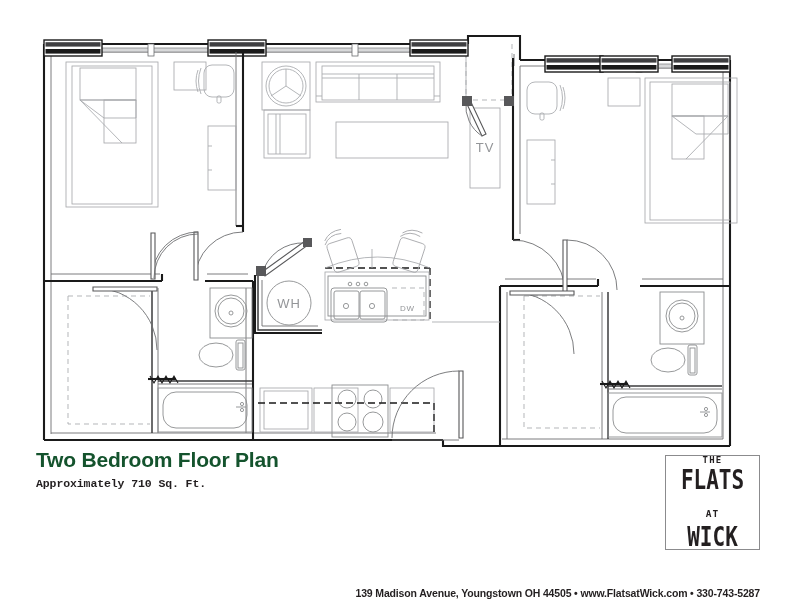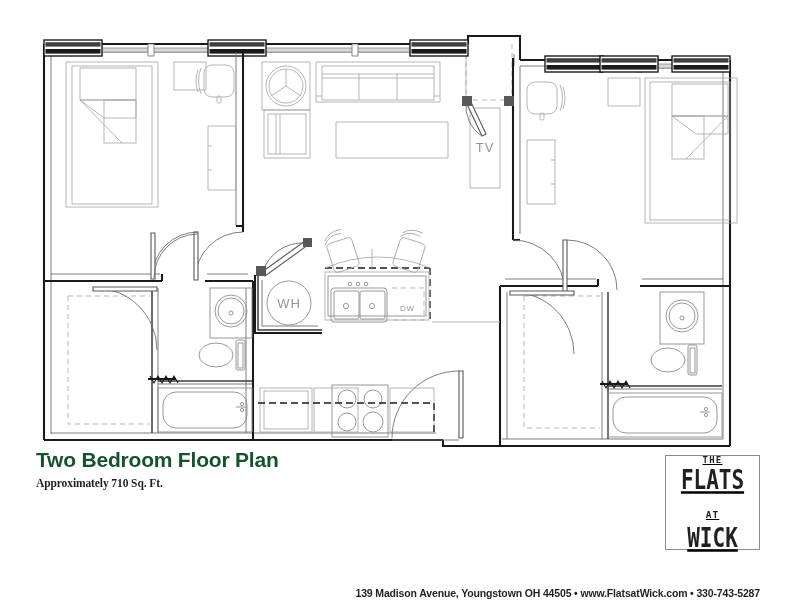--- a/index.html
+++ b/index.html
@@ -11,35 +11,35 @@
   #sheet{position:absolute;inset:0;background:#fff;}
   #plan{position:absolute;left:0;top:0;width:792px;height:612px;}
 
   .caption-block{position:absolute;left:36px;top:448px;}
   .plan-title{
     font-family:"Liberation Sans", sans-serif;
     font-size:21px;font-weight:700;color:#14532d;
     letter-spacing:-0.2px;line-height:1.1;white-space:nowrap;
   }
   .plan-sub{
-    font-family:Liberation Serif, serif;
+    font-family:Liberation Mono, monospace;
     font-size:11.5px;font-weight:700;color:#231f20;
     margin-top:6px;letter-spacing:-0.1px;white-space:nowrap;
   }
 
   .footer-line{
     position:absolute;left:0;top:587px;width:760px;text-align:right;
     font-family:"Liberation Sans", sans-serif;
     font-size:10.5px;font-weight:700;color:#231f20;letter-spacing:-0.15px;
   }
 
   .logo-box{
     position:absolute;left:665px;top:455px;width:93px;height:93px;
     border:1px solid #8b8b8d;background:#fff;
-    display:flex;flex-direction:column;align-items:center;justify-content:space-between;text-decoration:underline;
+    display:flex;flex-direction:column;align-items:center;justify-content:flex-start;
   }
   .logo-the{
     font-family:"DejaVu Sans Mono", monospace;font-size:9px;font-weight:700;
     color:#231f20;letter-spacing:1.2px;line-height:1;
   }
   .logo-flats{
     font-family:"DejaVu Sans Mono", monospace;font-size:21px;font-weight:700;
     color:#231f20;letter-spacing:0px;line-height:1.05;
     transform:scaleY(1.25);margin-top:4px;
   }

